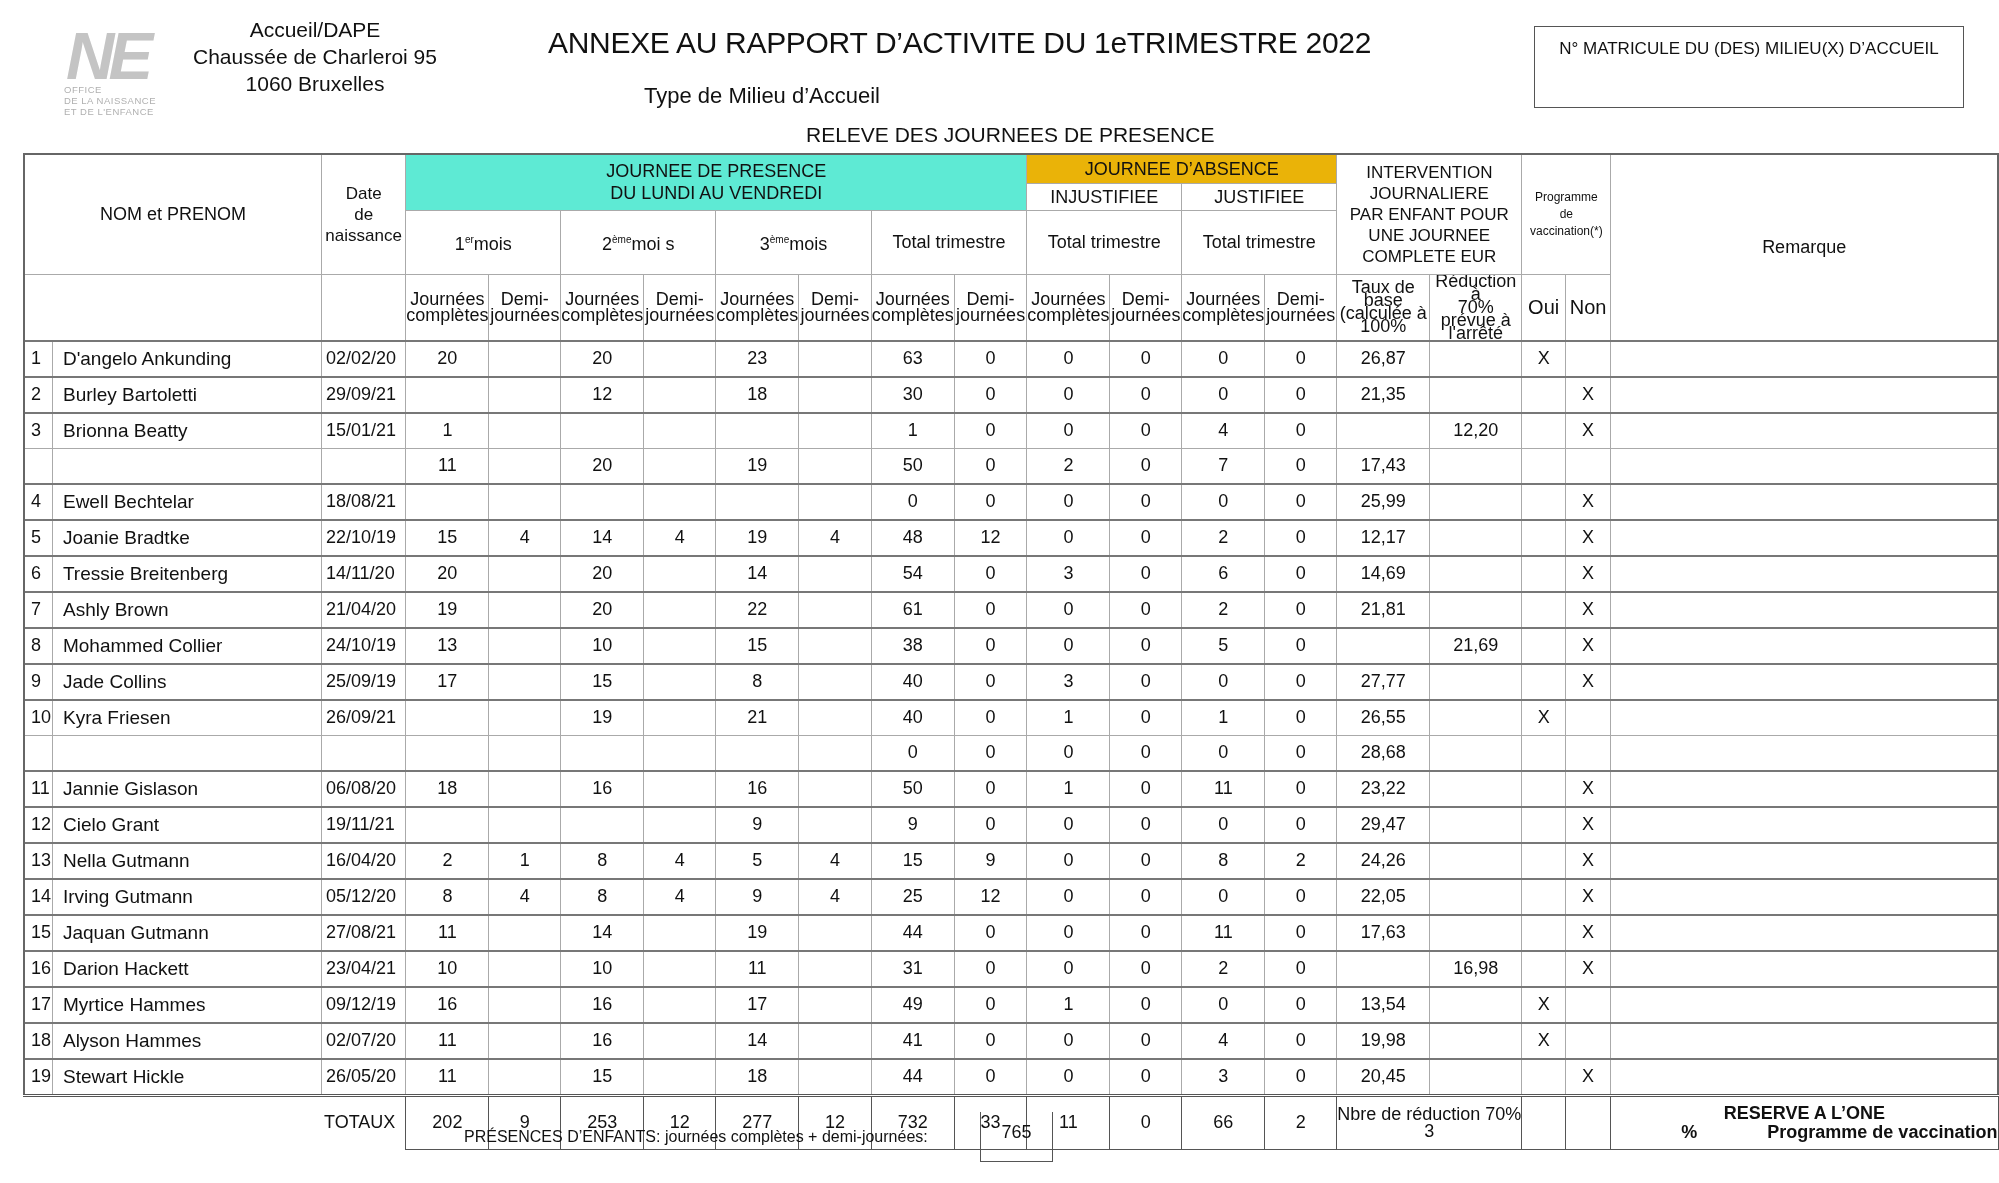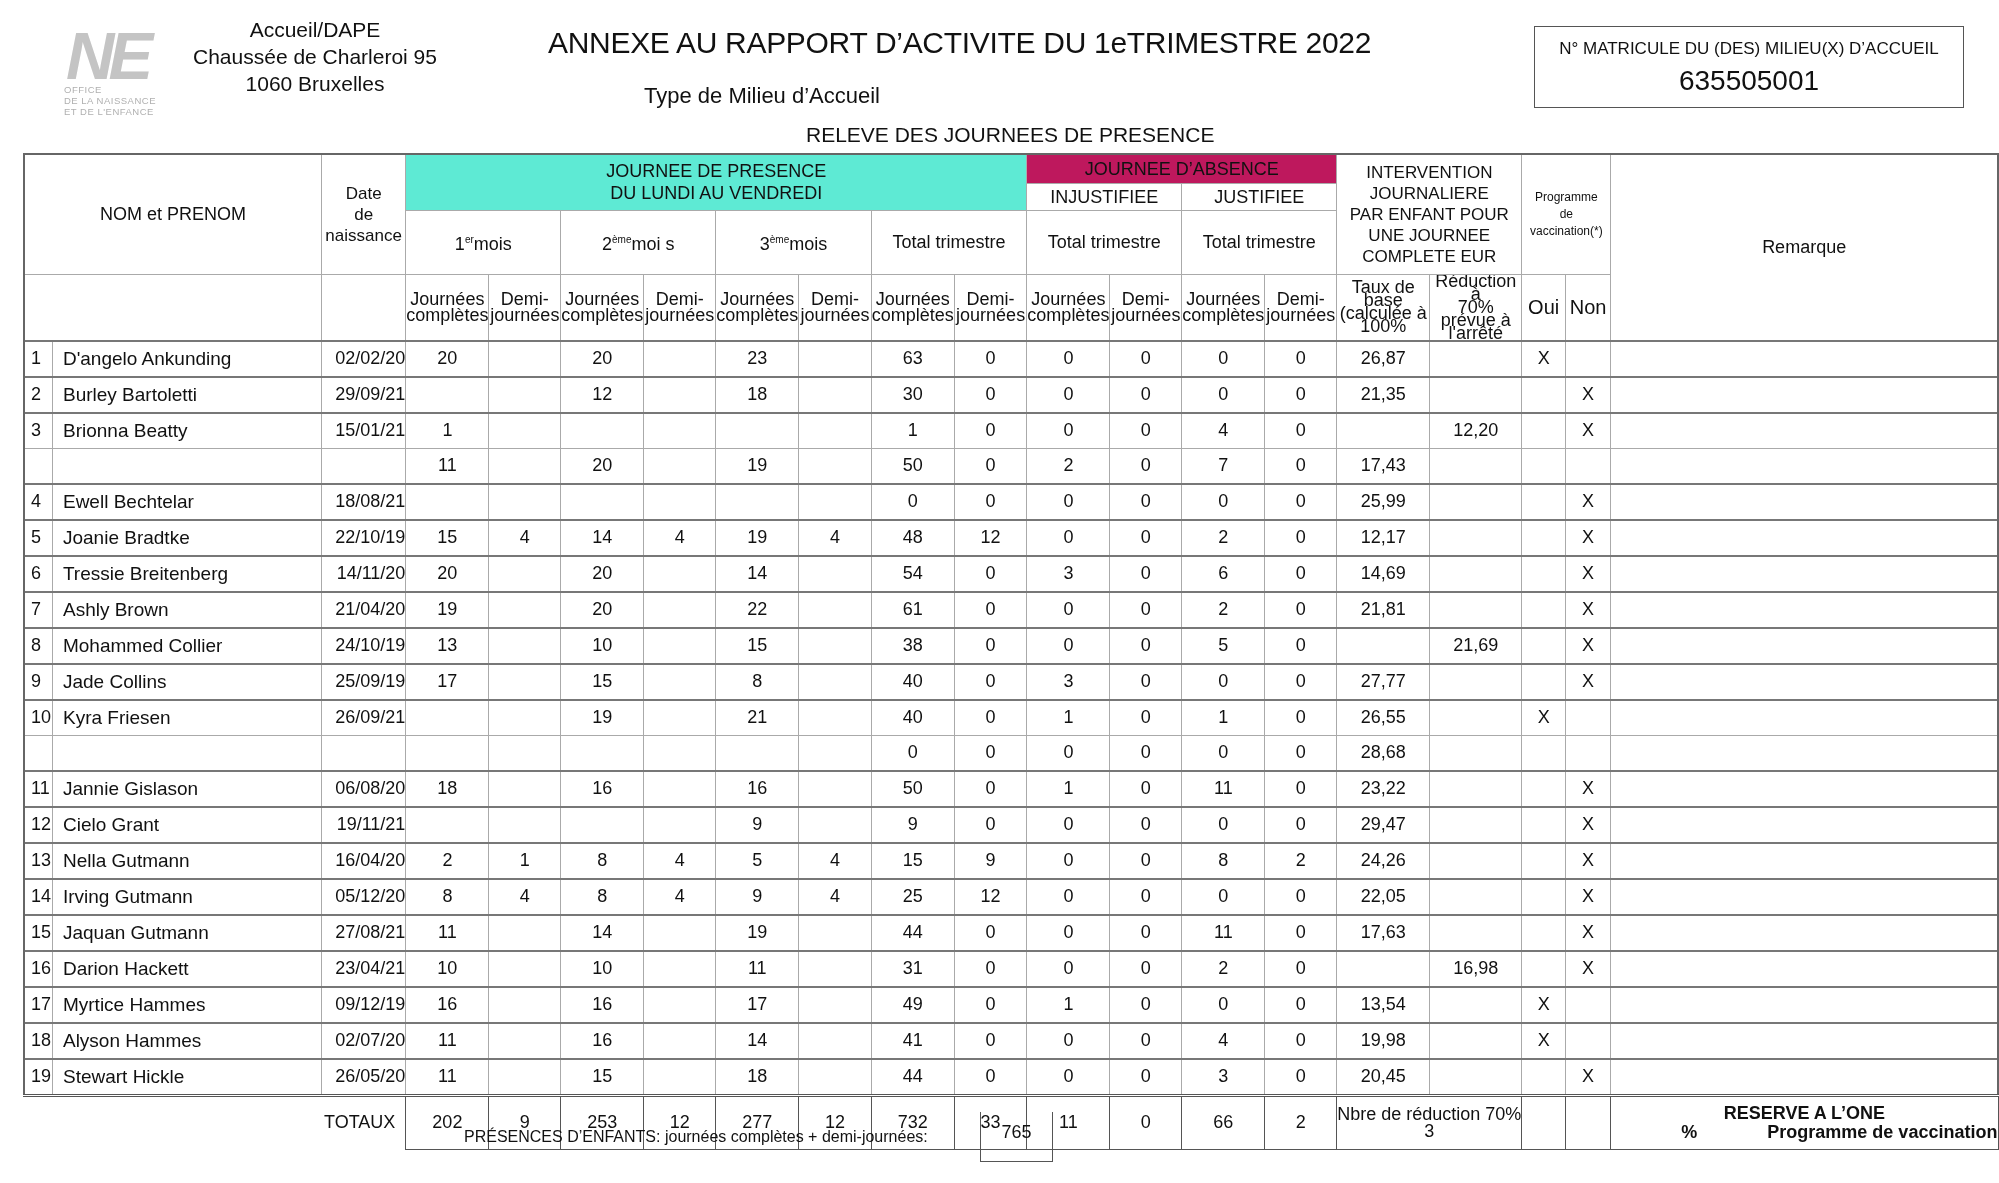--- a/index.html
+++ b/index.html
@@ -17,30 +17,30 @@
   .releve { left:806px; top:123px; font-size:21px; }
   .matricule { left:1534px; top:26px; width:430px; height:82px; border:1.5px solid #555; box-sizing:border-box; text-align:center; }
   .matricule .lbl { font-size:17px; margin-top:12px; }
   .matricule .val { font-size:28px; margin-top:6px; }
 
   
   table.grid { position:absolute; left:23px; top:153px; border-collapse:collapse; table-layout:fixed; }
   table.grid td { border:1px solid #aaa; padding:0; text-align:center; vertical-align:middle; font-size:18px; overflow:hidden; white-space:nowrap; }
   .hdr td { border-color:#666; }
   .presence-hdr { background:#5eead4; }
-  .absence-hdr { background:#be185d; }
+  .absence-hdr { background:#eab308; }
   .th-main { font-size:19px; line-height:22px; }
   .th-sub { font-size:13px; line-height:16px; white-space:normal !important; }
   .th-tiny { font-size:11px; line-height:13px; white-space:normal !important; }
   .wrap { white-space:normal !important; }
   tr.row td { height:34px; border-top:2px solid #777; }
   tr.row.sub td { border-top:1.5px solid #999; }
   tr.row td.num { text-align:left; padding-left:6px; font-size:18px; }
   tr.row td.name { text-align:left; padding-left:10px; font-size:19px; }
-  tr.row td.date { text-align:right; padding-left:4px; }
+  tr.row td.date { text-align:left; padding-left:4px; }
   .outer-left { border-left:2px solid #666 !important; }
   .outer-right { border-right:2px solid #666 !important; }
   .hdr-top td { border-top:2px solid #666 !important; }
   tr.totals td { height:52px; border:1px solid #555; border-top:3px double #555; font-size:18px; }
   tr.totals td.blank { border:none; border-top:3px double #555; }
   tr.totals td.blank-first { border-left:none; }
   .tot-label { text-align:right !important; padding-right:10px !important; }
   .reserve { font-size:14px; line-height:19px;font-weight:bold; }
   .nbre { font-size:14px; line-height:17px; }
   .nbre b { font-weight:normal; font-size:18px; }
@@ -62,21 +62,20 @@
 <div class="abs addr">
   <div>Accueil/DAPE</div>
   <div>Chaussée de Charleroi 95</div>
   <div>1060 Bruxelles</div>
 </div>
 <div class="abs title">ANNEXE AU RAPPORT D’ACTIVITE DU 1eTRIMESTRE  2022</div>
 <div class="abs type">Type de Milieu d’Accueil</div>
 <div class="abs releve">RELEVE DES JOURNEES DE PRESENCE</div>
 <div class="abs matricule">
   <div class="lbl">N° MATRICULE DU (DES) MILIEU(X) D’ACCUEIL</div>
-  <div class="val">635505001</div>
 </div>
 
 <table class="grid">
   <colgroup>
     <col style="width:29px">
       <col style="width:322px">
       <col style="width:86px">
     <col style="width:74px">
       <col style="width:73px">
       <col style="width:74px">

